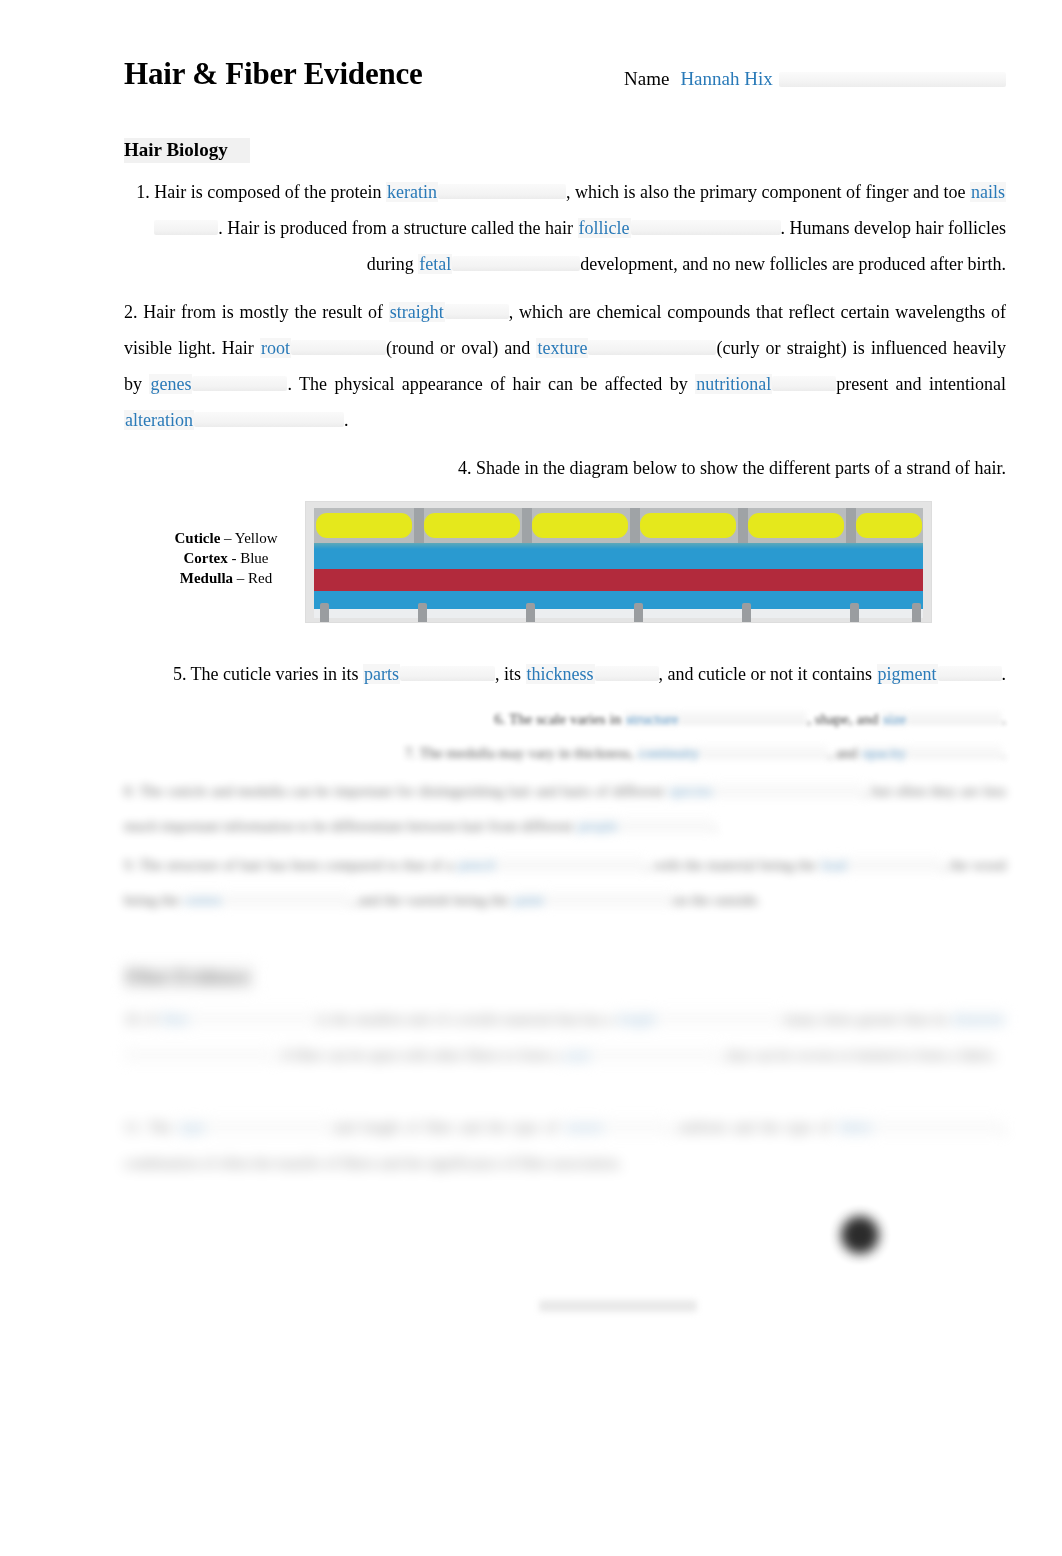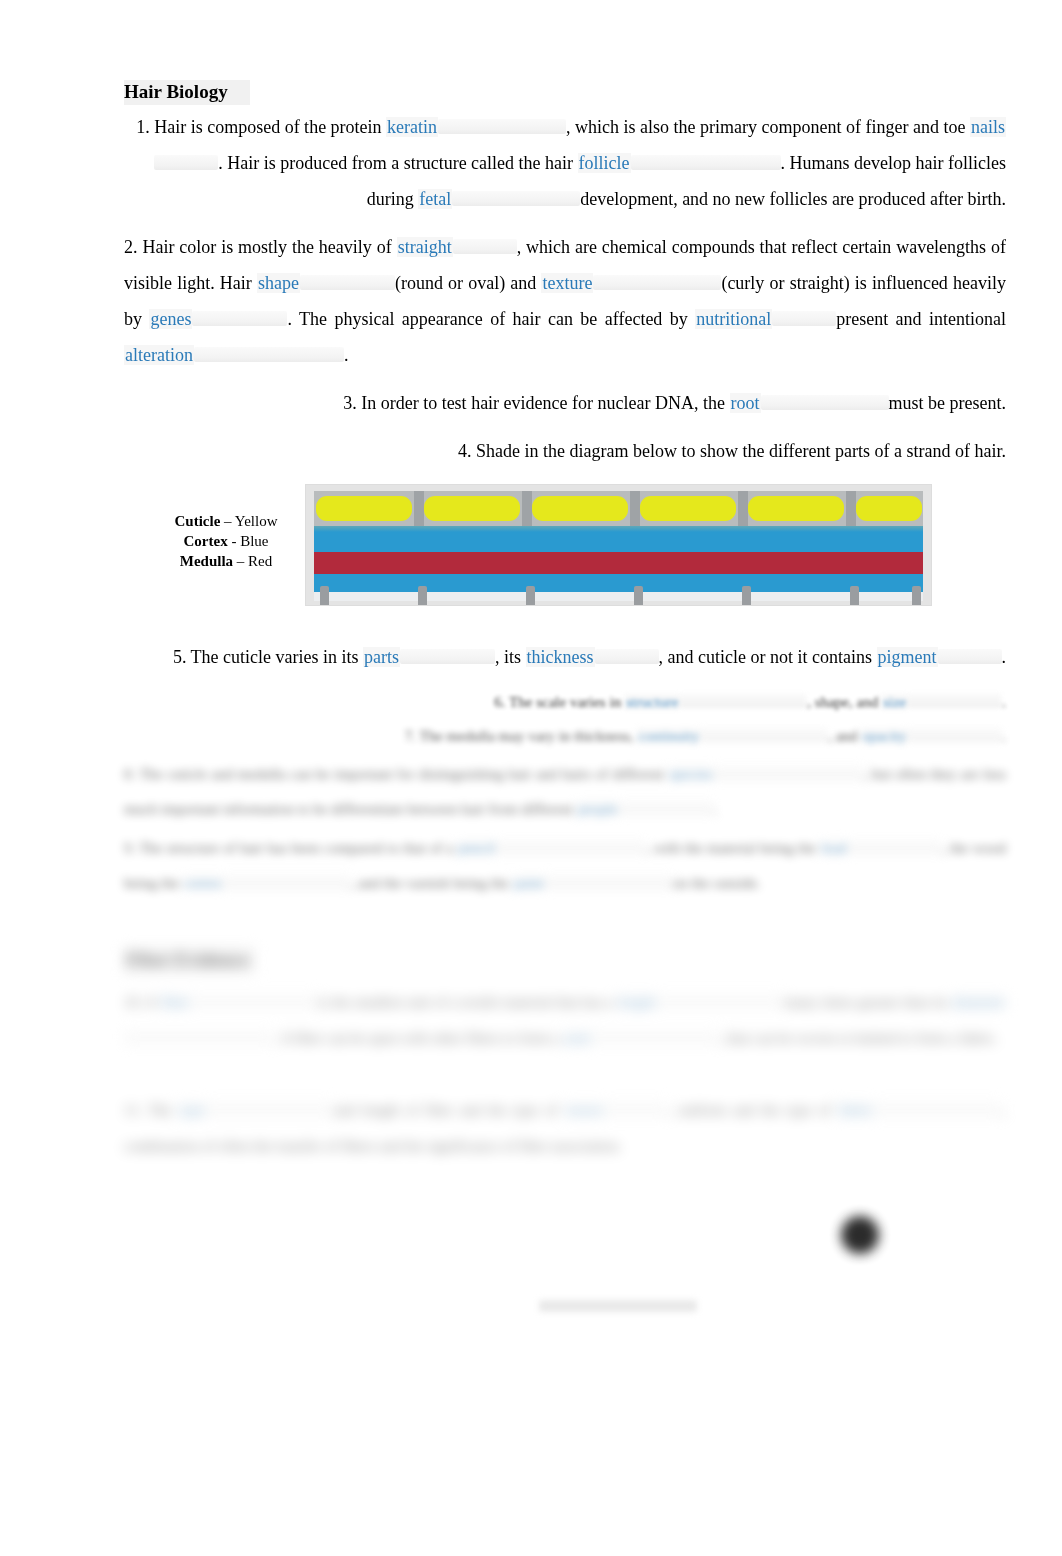--- a/index.html
+++ b/index.html
@@ -69,21 +69,21 @@
   }
 
   
   .section-heading {
     font-size: 19px;
     font-weight: bold;
     display: inline-block;
     background: #f1f1f1;
     padding: 1px 22px 2px 0;
     margin-top: 32px;
-    margin-bottom: 4px;
+    margin-bottom: 11px;
     text-align: right;
   }
 
   
   .q {
     font-size: 18px;
     line-height: 36px;
     margin: 0 0 12px 0;
     text-align: right;
   }
@@ -253,52 +253,55 @@
     border-radius: 3px;
   }
 </style>
 </head>
 <body>
 
 <div class="page">
   <div class="content">
 
     
+    <div class="header-row">
+      <div class="doc-title">Hair &amp; Fiber Evidence</div>
+      <div class="name-group">
+        <span class="name-label">Name</span>
+        <span class="name-value">Hannah Hix</span>
+        <span class="name-rule"></span>
+      </div>
+    </div>
 
     
     <div class="section-heading">Hair Biology</div>
 
     
     <p class="q">
       <span>1.</span>
       <span>Hair is composed of the protein</span>
       <span class="fill">keratin</span><span class="blank b-lg"></span><span>, which is also the primary component of finger and toe</span>
       <span class="fill">nails</span><span class="blank b-sm"></span><span>.  Hair is produced from a structure called the hair</span>
       <span class="fill">follicle</span><span class="blank b-xl"></span><span>. Humans develop hair follicles during</span>
       <span class="fill">fetal</span><span class="blank b-lg"></span><span>development, and no new follicles are produced after birth.</span>
     </p>
 
     
     <p class="q just">
       <span>2.</span>
-      <span>Hair color is mostly the heavily of</span>
+      <span>Hair from is mostly the result of</span>
       <span class="fill">straight</span><span class="blank b-sm"></span><span>, which are chemical compounds that reflect certain wavelengths of visible light.   Hair</span>
-      <span class="fill">shape</span><span class="blank b-md"></span><span>(round or oval) and</span>
+      <span class="fill">root</span><span class="blank b-md"></span><span>(round or oval) and</span>
       <span class="fill">texture</span><span class="blank b-lg"></span><span>(curly or straight) is influenced heavily by</span>
       <span class="fill">genes</span><span class="blank b-md"></span><span>. The physical appearance of hair can be affected by</span>
       <span class="fill">nutritional</span><span class="blank b-sm"></span><span>present and intentional</span>
       <span class="fill">alteration</span><span class="blank b-xl"></span><span>.</span>
     </p>
 
     
-    <p class="q">
-      <span>3.</span>
-      <span>In order to test hair evidence for nuclear DNA, the</span>
-      <span class="fill">root</span><span class="blank b-lg"></span><span>must be present.</span>
-    </p>
 
     
     <p class="q">
       <span>4.</span>
       <span>Shade in the diagram below to show the different parts of a strand of hair.</span>
     </p>
 
     
     <div class="diagram-row">
       <div class="legend">

